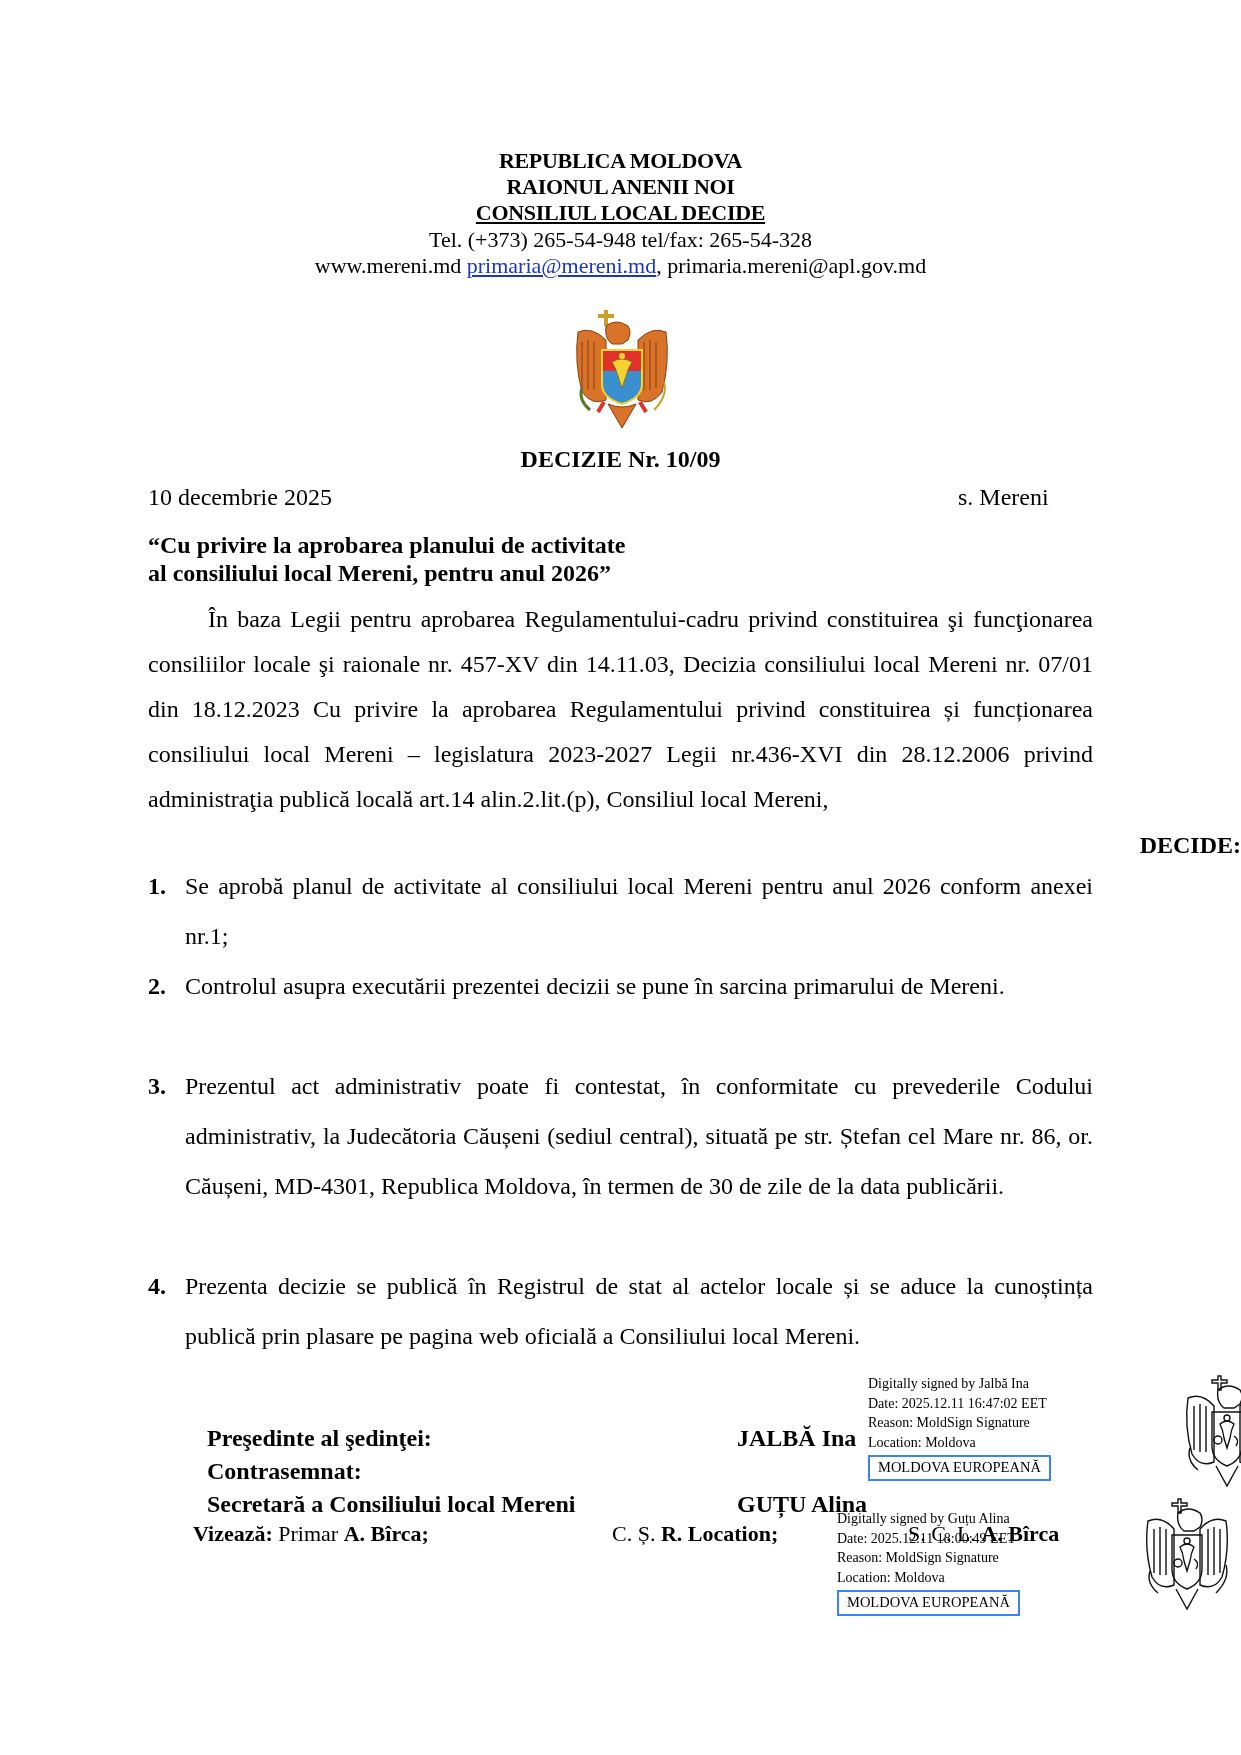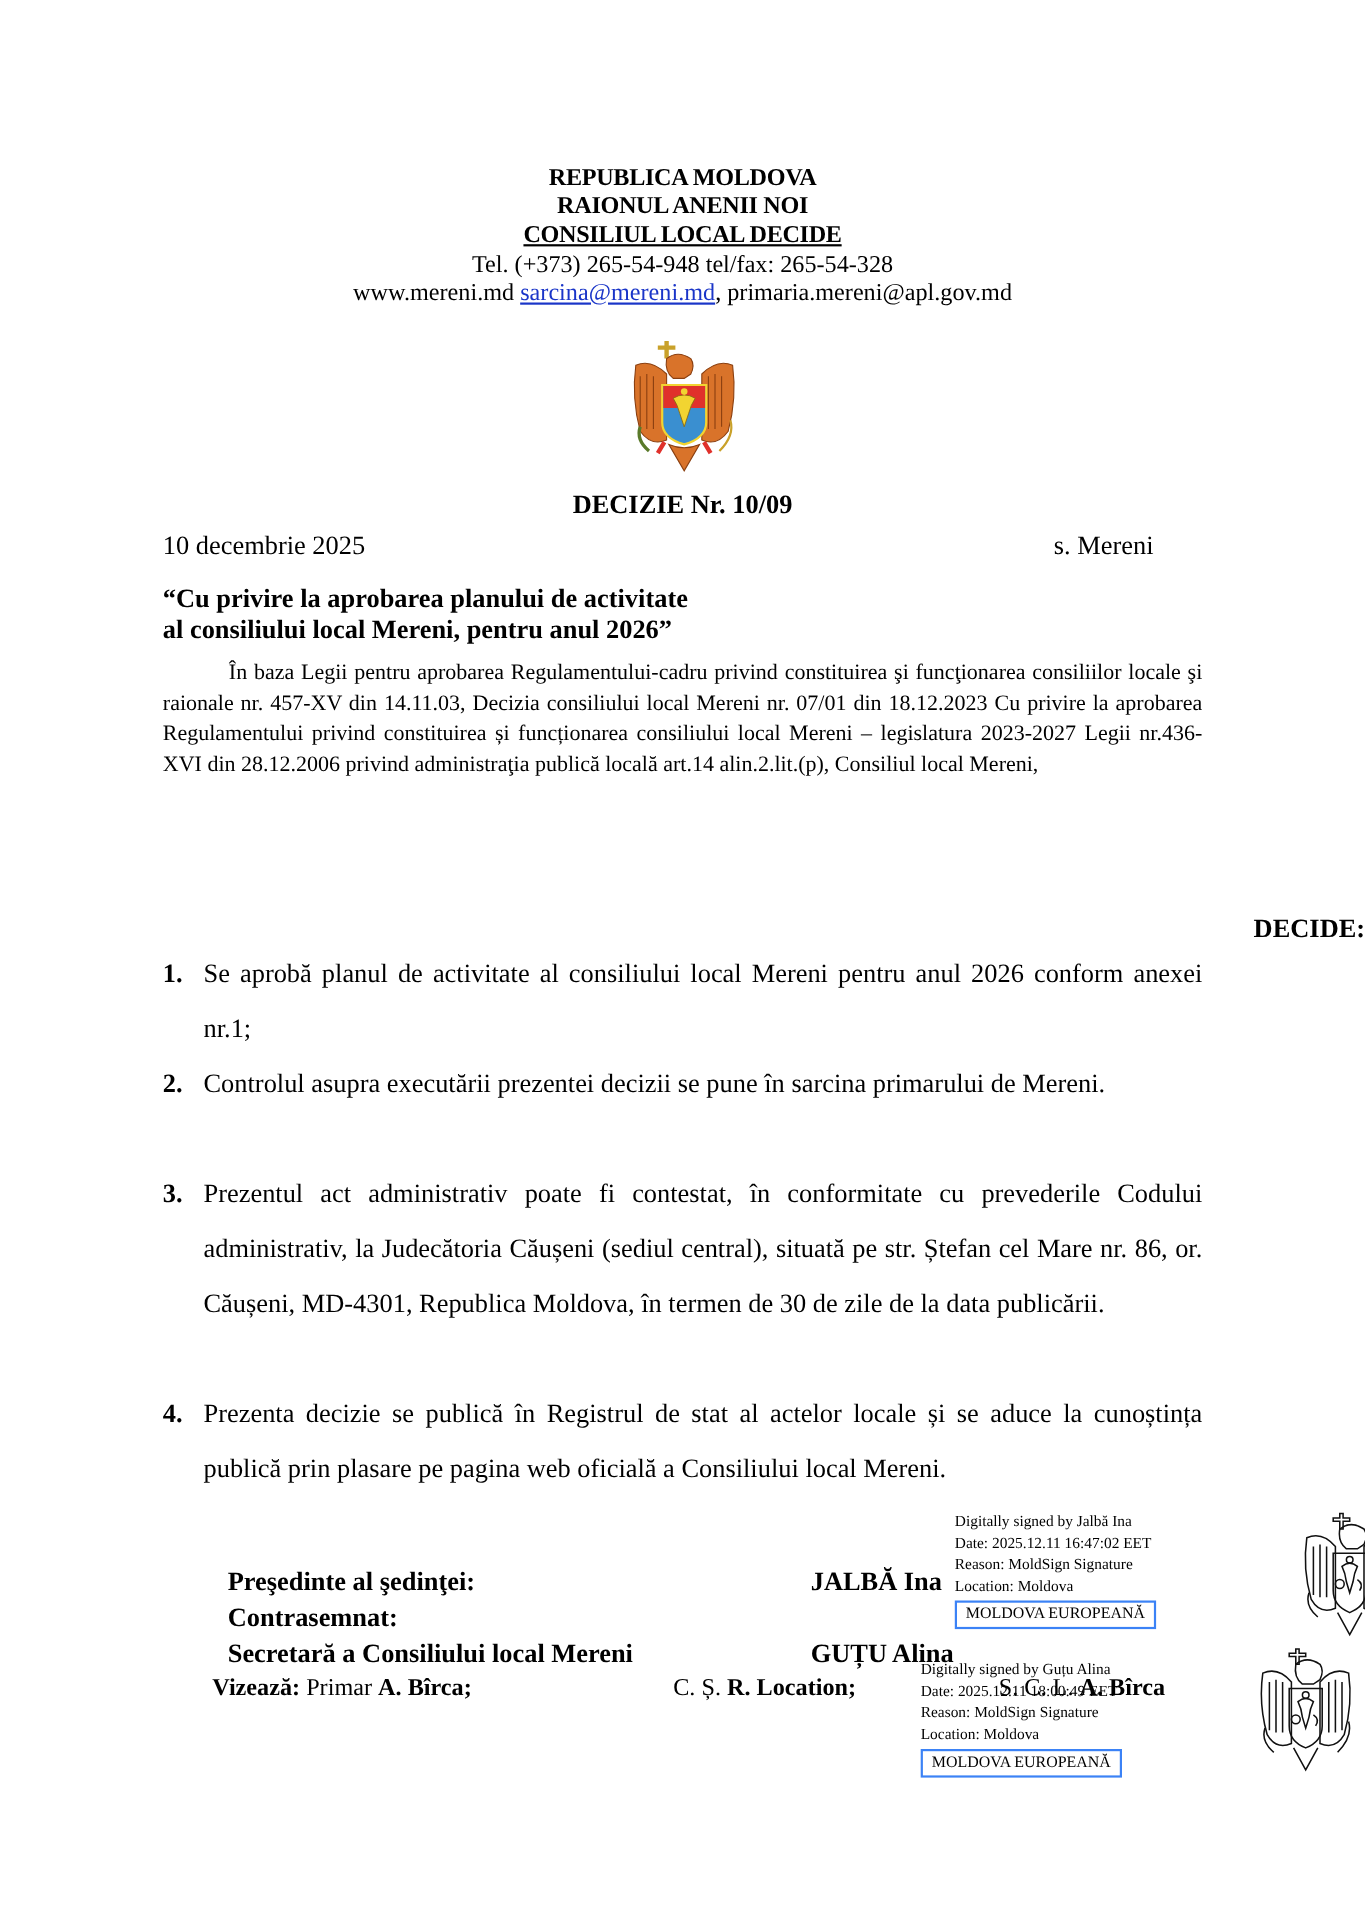--- a/index.html
+++ b/index.html
@@ -9,21 +9,21 @@
   .hdr { position: absolute; left: 0; width: 1241px; text-align: center; }
   .hdr-b { font-weight: bold; font-size: 22px; letter-spacing: -0.3px; }
   .hdr-n { font-size: 22px; }
   .u { text-decoration: underline; }
   .link { color: #1a35c8; text-decoration: underline; }
   .crest { position: absolute; left: 568px; top: 308px; width: 108px; height: 128px; }
   .title { position: absolute; left: 0; width: 1241px; text-align: center; top: 446px;
            font-weight: bold; font-size: 24px; }
   .t24 { font-size: 24px; }
   .b24 { font-size: 24px; font-weight: bold; }
-  .para { position: absolute; left: 148px; width: 945px; font-size: 20px; line-height: 28px;
+  .para { position: absolute; left: 148px; width: 945px; font-size: 24px; line-height: 45px;
           text-align: justify; }
   .para .indent { display: inline-block; width: 60px; }
   .decide { position: absolute; left: 0; width: 1241px; text-align: right; top: 832px;
             font-weight: bold; font-size: 24px; }
   .item { position: absolute; left: 148px; width: 945px; font-size: 24px; line-height: 50px; }
   .item .num { position: absolute; left: 0; top: 0; font-weight: bold; }
   .item .txt { display: block; margin-left: 37px; text-align: justify; }
   .sig-label { position: absolute; font-size: 24px; font-weight: bold; }
   .dsig { position: absolute; font-size: 14px; line-height: 19.5px; font-family: "Liberation Serif", serif; }
   .dsig .box { display: inline-block; border: 2px solid #3b82f6; padding: 1px 8px; margin-top: 3px; font-size: 14.5px; }
@@ -31,21 +31,21 @@
 </style>
 </head>
 <body>
 
 <div class="hdr hdr-b" style="top:148px;">REPUBLICA MOLDOVA</div>
 <div class="hdr hdr-b" style="top:174px;">RAIONUL ANENII NOI</div>
 <div class="hdr hdr-b" style="top:200px;"><span class="u">CONSILIUL LOCAL DECIDE</span></div>
 <div class="hdr hdr-n" style="top:227px;">Tel. (+373) 265-54-948 tel/fax: 265-54-328</div>
 <div class="hdr hdr-n" style="top:253px;">
   <span>www.mereni.md</span>
-  <span class="link">sarcina@mereni.md</span><span>,</span>
+  <span class="link">primaria@mereni.md</span><span>,</span>
   <span>primaria.mereni@apl.gov.md</span>
 </div>
 
 <div class="crest">
   <svg viewBox="0 0 108 128" width="108" height="128">
 
     <path d="M30 6 h6 v-4 h4 v4 h6 v4 h-6 v8 h-4 v-8 h-6z" fill="#c9a12a"></path>
 
     <path d="M38 18 q10 -8 22 0 q4 6 0 14 l-6 4 h-10 q-8 -6 -6 -18z" fill="#d9732a" stroke="#8a3f10" stroke-width="1"></path>
 

